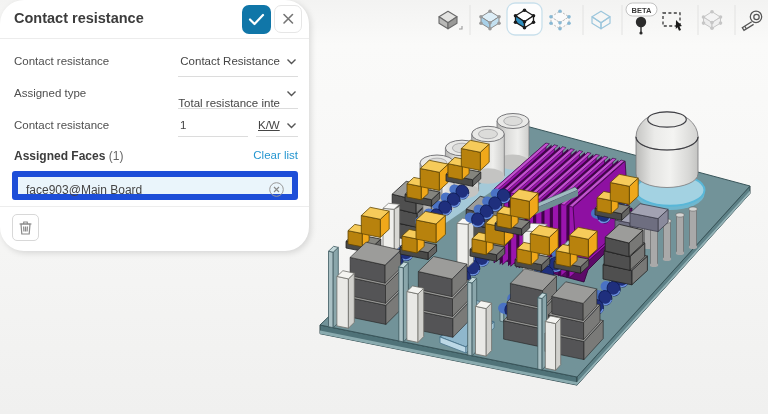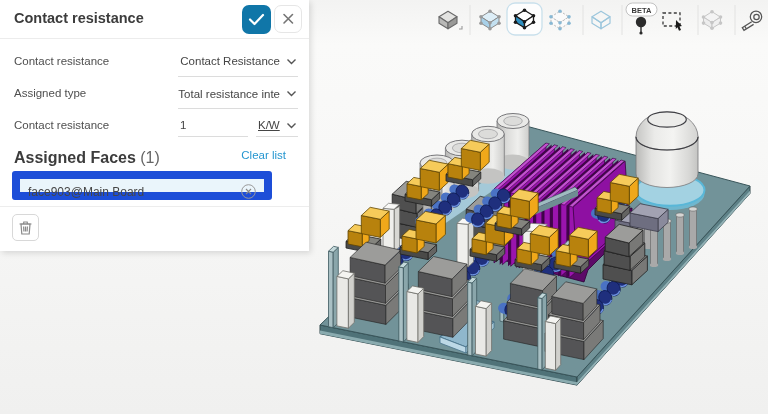--- a/index.html
+++ b/index.html
@@ -1,27 +1,27 @@
 <!DOCTYPE html>
 <html><head><meta charset="utf-8">
 <style>
 * { margin:0; padding:0; box-sizing:border-box; }
 html,body { width:768px; height:414px; overflow:hidden; font-family:"Liberation Sans", sans-serif; }
 #root { position:relative; width:768px; height:414px; background:linear-gradient(180deg,#f3f3f2 0px,#fafaf9 45px,#f8f8f7 150px,#f0f0ef 414px); }
 #scene { position:absolute; left:0; top:0; }
-#panel { position:absolute; left:0; top:0; width:309px; height:251px; background:#fff; box-shadow:2px 2px 6px rgba(0,0,0,0.13); }
+#panel { position:absolute; left:0; top:0; width:309px; height:251px; background:#fff; box-shadow:2px 2px 6px rgba(0,0,0,0.13);border-radius:24px; }
 .hdr { position:absolute; left:0; top:0; width:100%; height:39px; border-bottom:1px solid #ececec; }
 .hdr .t { position:absolute; left:14px; top:10px; font-size:14.5px; font-weight:bold; color:#3c3c3c; }
 .btn-ok { position:absolute; left:242px; top:5px; width:29px; height:29px; background:#1076a8; border-radius:7px; }
 .btn-x { position:absolute; left:274px; top:5px; width:28px; height:28px; background:#fff; border:1px solid #e6e6e6; border-radius:7px; }
 .lbl { position:absolute; left:14px; font-size:11.5px; color:#4f4f4f; }
 .val { position:absolute; font-size:11.5px; color:#454545; }
 .ul { position:absolute; height:1px; background:#dcdcdc; }
 .link { position:absolute; font-size:11.5px; color:#2596d0; }
-.chip { position:absolute; left:12px; top:171px; width:260px; height:29px; background:#eaf5fb; border:8px solid #1d4ed8; border-radius:3px; }
+.chip { position:absolute; left:12px; top:171px; width:286px; height:29px; background:#eaf5fb; border:6px solid #1d4ed8; border-radius:3px; }
 .chip .txt { position:absolute; left:8px; top:6px; font-size:12px; color:#454545; }
 .trash { position:absolute; left:12px; top:214px; width:27px; height:27px; border:1px solid #d8d8d8; border-radius:5px; background:#fff; }
 </style></head>
 <body>
 <div id="root">
 <svg id="scene" width="768" height="414" viewBox="0 0 768 414">
 <defs>
         <linearGradient id="capg" x1="0" y1="0" x2="1" y2="0">
           <stop offset="0" stop-color="#b9b9b7"></stop>
           <stop offset="0.25" stop-color="#e3e3e1"></stop>
@@ -516,35 +516,35 @@
             <path d="M 9 8.5 L 17.5 17 M 17.5 8.5 L 9 17" stroke="#757575" stroke-width="1.6" stroke-linecap="round"></path>
           </svg></div>
   </div>
   <div class="lbl" style="top:55px">Contact resistance</div>
   <div class="val" style="top:55px; right:29px;">Contact Resistance</div>
   <svg style="position:absolute; right:12px; top:58px;" width="11" height="8">
         <path d="M 1.5 1.5 L 5.5 5.5 L 9.5 1.5" stroke="#555" stroke-width="1.4" fill="none"></path>
       </svg>
   <div class="ul" style="left:178px; right:11px; top:76px;"></div>
   <div class="lbl" style="top:87px">Assigned type</div>
-  <div class="val" style="top:88px; right:29px;">Total resistance inte</div>
+  <div class="val" style="top:97px; right:29px;">Total resistance inte</div>
   <svg style="position:absolute; right:12px; top:90px;" width="11" height="8">
         <path d="M 1.5 1.5 L 5.5 5.5 L 9.5 1.5" stroke="#555" stroke-width="1.4" fill="none"></path>
       </svg>
   <div class="ul" style="left:178px; right:11px; top:108px;"></div>
   <div class="lbl" style="top:119px">Contact resistance</div>
   <div class="val" style="top:119px; left:180px;">1</div>
   <div class="ul" style="left:178px; top:136px; width:70px;"></div>
   <div class="val" style="top:119px; left:258px;text-decoration:underline;">K/W</div>
   <svg style="position:absolute; right:12px; top:122px;" width="11" height="8">
         <path d="M 1.5 1.5 L 5.5 5.5 L 9.5 1.5" stroke="#555" stroke-width="1.4" fill="none"></path>
       </svg>
   <div class="ul" style="left:256px; right:11px; top:136px;"></div>
-  <div class="lbl" style="top:149px; font-weight:bold; font-size:16px; color:#3c3c3c;">Assigned Faces <span style="font-weight:normal; color:#666;">(1)</span></div>
-  <div class="link" style="top:149px; right:23px;">Clear list</div>
+  <div class="lbl" style="top:149px; font-weight:bold; font-size:12px; color:#3c3c3c;">Assigned Faces <span style="font-weight:normal; color:#666;">(1)</span></div>
+  <div class="link" style="top:149px; right:11px;">Clear list</div>
   <div class="chip">
         <div class="txt">face903@Main Board</div>
     <svg style="position:absolute; right:8px; top:5px;" width="15" height="15">
           <circle cx="7.5" cy="7.5" r="6.8" fill="none" stroke="#999" stroke-width="1"></circle>
           <path d="M 5 5 L 10 10 M 10 5 L 5 10" stroke="#888" stroke-width="1.1"></path>
         </svg>
   </div>
   <div style="position:absolute; left:0; top:206px; width:100%; height:1px; background:#ededed;"></div>
   <div class="trash"><svg width="25" height="25" viewBox="0 0 25 25">
           <g stroke="#8a8a8a" stroke-width="1.2" fill="none">

